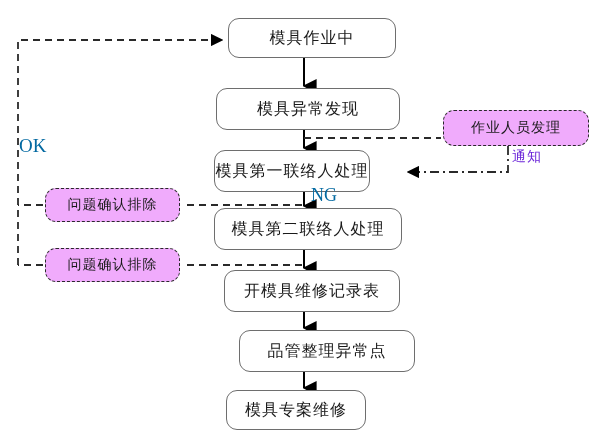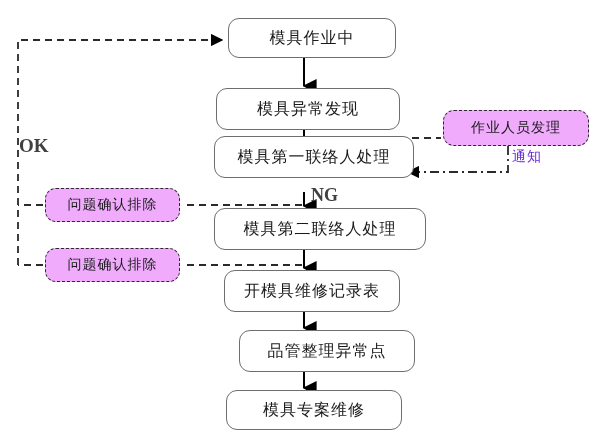--- a/index.html
+++ b/index.html
@@ -42,22 +42,22 @@
   }
   .node.dashed {
     border: 1.8px dashed #2a2a2a;
     border-radius: 11px;
     background: #f0abfc;
     font-size: 14px;
   }
   .edge-label {
     position: absolute;
     font-family: "Liberation Serif", serif;
-    font-weight: bold;
-    color: #404040;
+    font-weight: normal;
+    color: #0369a1;
     z-index: 4;
     background: transparent;
   }
   .side-label {
     position: absolute;
     font-size: 14px;
     color: #6d28d9;
     letter-spacing: 1px;
     z-index: 4;
     white-space: nowrap;
@@ -98,29 +98,29 @@
 
     <path d="M 304 138 L 441 138" fill="none" stroke="#2a2a2a" stroke-width="1.8" stroke-dasharray="7 5"></path>
 
     <path d="M 508 146 L 508 172 L 408 172" fill="none" stroke="#2a2a2a" stroke-width="1.8" stroke-dasharray="9 4 2 4" marker-end="url(#arrow-left)"></path>
   </svg>
 
   <div class="node solid" style="left:228px; top:18px; width:168px; height:40px;">模具作业中</div>
 
   <div class="node solid" style="left:216px; top:88px; width:184px; height:42px;">模具异常发现</div>
 
-  <div class="node solid" style="left:214px; top:136px; width:200px; height:42px;">模具第一联络人处理</div>
+  <div class="node solid" style="left:214px; top:150px; width:156px; height:42px;">模具第一联络人处理</div>
 
-  <div class="node solid" style="left:214px; top:208px; width:212px; height:42px;">模具第二联络人处理</div>
+  <div class="node solid" style="left:214px; top:208px; width:188px; height:42px;">模具第二联络人处理</div>
 
   <div class="node solid" style="left:224px; top:270px; width:176px; height:42px;">开模具维修记录表</div>
 
   <div class="node solid" style="left:224px; top:330px; width:176px; height:42px;margin-left:15px;">品管整理异常点</div>
 
-  <div class="node solid" style="left:226px; top:390px; width:176px; height:40px;">模具专案维修</div>
+  <div class="node solid" style="left:226px; top:390px; width:140px; height:40px;">模具专案维修</div>
 
   <div class="node dashed" style="left:45px; top:188px; width:135px; height:34px;">问题确认排除</div>
 
   <div class="node dashed" style="left:45px; top:248px; width:135px; height:34px;">问题确认排除</div>
 
   <div class="node dashed" style="left:443px; top:110px; width:146px; height:36px;">作业人员发理</div>
 
   <div class="edge-label" style="left:19px; top:135px; font-size:19px;">OK</div>
 
   <div class="edge-label" style="left:311px; top:185px; font-size:18px;">NG</div>

